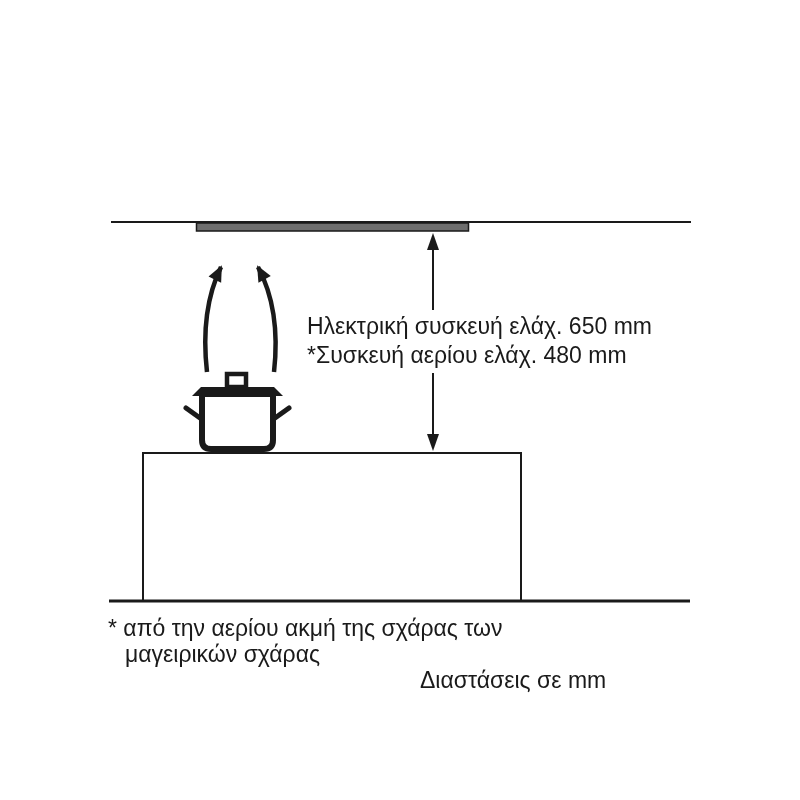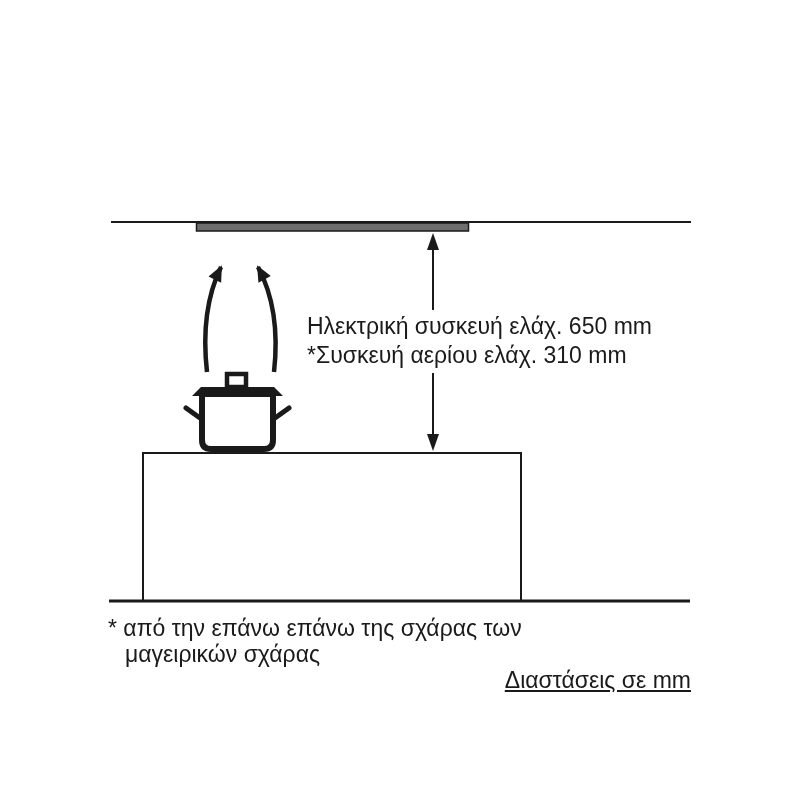--- a/index.html
+++ b/index.html
@@ -40,22 +40,20 @@
   .footnote{
     left:108px;top:615px;
     line-height:26px;
   }
   .footnote .cont{
     padding-left:17px;
   }
   .units-note{
     left:420px;top:666px;
     width:271px;
-    text-align:right;
-    text-decoration:underline;
   }
 </style>
 </head>
 <body>
 
 <div class="stage">
 
   <svg class="diagram-svg" viewBox="0 0 800 800" aria-hidden="true">
     <defs>
       <marker id="steam-head" markerUnits="userSpaceOnUse" markerWidth="20" markerHeight="16" viewBox="0 0 20 16" refX="16" refY="8" orient="auto">
@@ -86,23 +84,23 @@
       <line x1="200" y1="418" x2="186" y2="408" stroke="var(--line)" stroke-width="5" stroke-linecap="round"></line>
       <line x1="275" y1="418" x2="289" y2="408" stroke="var(--line)" stroke-width="5" stroke-linecap="round"></line>
       <path d="M202,394 L273,394 L273,440 Q273,449 264,449 L211,449 Q202,449 202,440 Z" fill="var(--bg)" stroke="var(--line)" stroke-width="6"></path>
     </g>
 
     <line x1="109" y1="601" x2="690" y2="601" stroke="var(--line)" stroke-width="3"></line>
   </svg>
 
   <div class="label dim-label">
     <div>Ηλεκτρική συσκευή ελάχ. 650 mm</div>
-    <div>*Συσκευή αερίου ελάχ. 310 mm</div>
+    <div>*Συσκευή αερίου ελάχ. 480 mm</div>
   </div>
 
   <div class="label footnote">
-    <div>* από την επάνω επάνω της σχάρας των</div>
+    <div>* από την αερίου ακμή της σχάρας των</div>
     <div class="cont">μαγειρικών σχάρας</div>
   </div>
 
   <div class="label units-note">Διαστάσεις σε mm</div>
 
 </div>
 
 </body></html>

